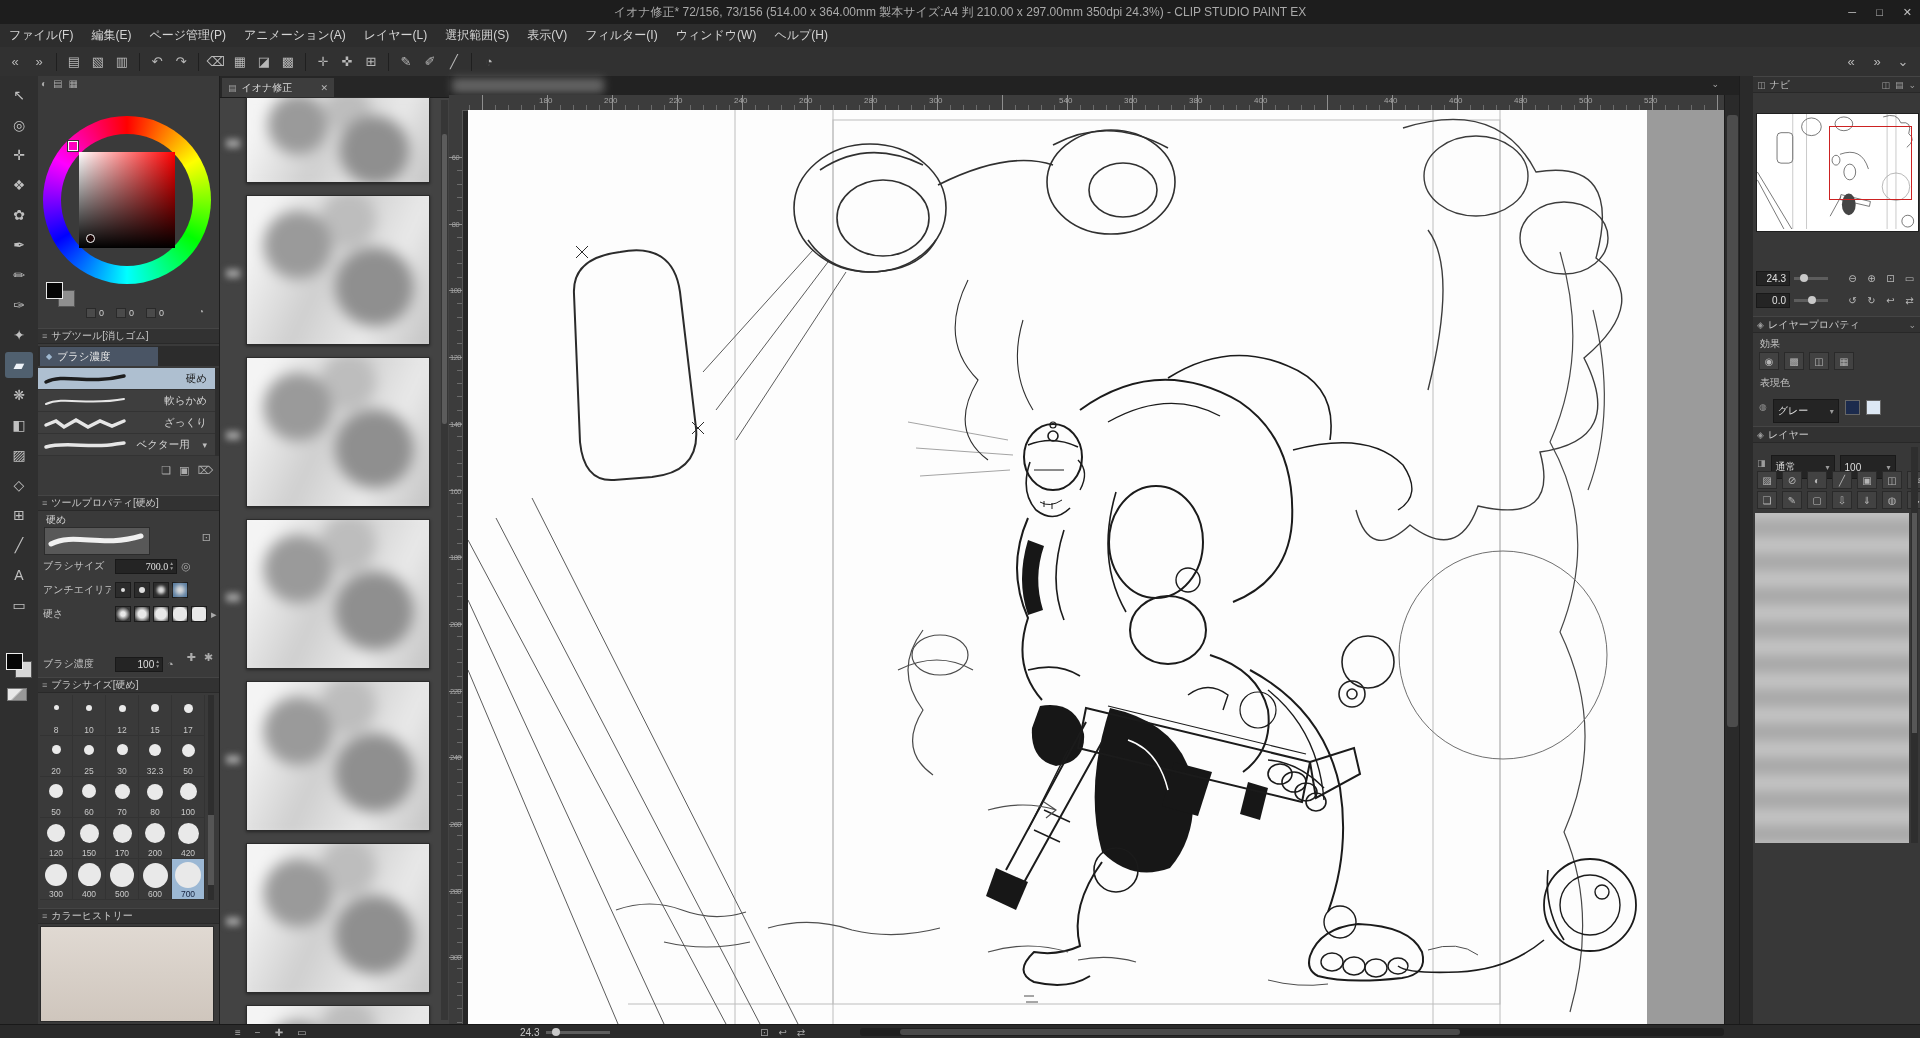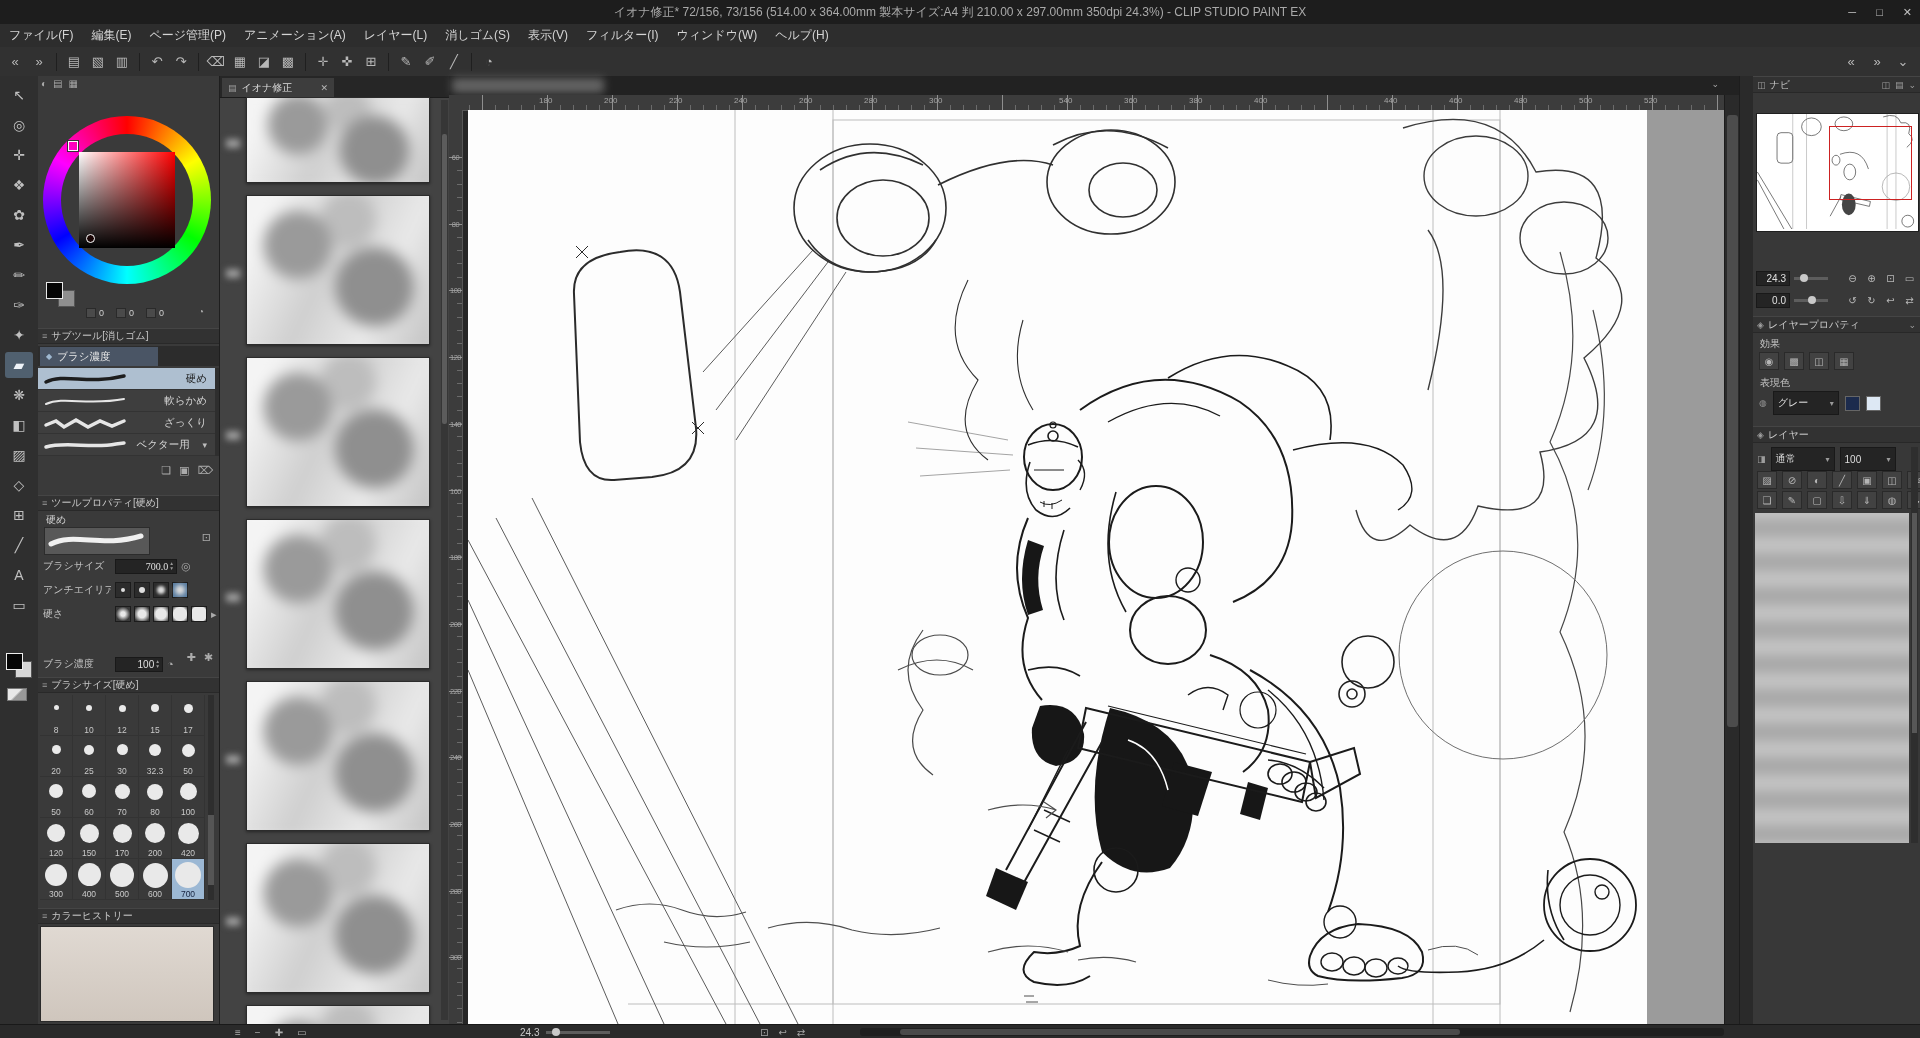--- a/index.html
+++ b/index.html
@@ -145,21 +145,21 @@
   .nav-row{position:absolute;left:3px;width:161px;height:17px;display:flex;align-items:center;gap:4px;}
   .nav-slider{width:34px;height:3px;background:#5d5d5d;position:relative;flex:none;}
   .nav-slider .knob{position:absolute;left:6px;top:-3px;width:8px;height:8px;border-radius:50%;background:#c9c9c9;}
   .nav-icons{margin-left:auto;display:flex;gap:4px;}
   .nav-icons .tb-icon{width:15px;height:15px;font-size:10px;}
   .small-label{font-size:10px;color:#c6c6c6;}
   #lp-effect-icons,#ly-icons-a,#ly-icons-b{position:absolute;display:flex;gap:5px;}
   .sq-icon{width:18px;height:16px;background:#424242;border:1px solid #2a2a2a;display:flex;align-items:center;justify-content:center;
     font-size:10px;color:#b5b5b5;}
   .combo{background:#242424;border:1px solid #191919;color:#dedede;font-size:10px;height:16px;display:flex;align-items:center;
-    padding:11px 4px;box-sizing:border-box;gap:4px;}
+    padding:11px 4px;box-sizing:border-box;gap:4px;margin-top:8px;}
   .combo .caret{margin-left:auto;font-size:8px;color:#9a9a9a;}
   .expr-chip{width:13px;height:13px;border:1px solid #666;}
   #ly-blur{position:absolute;left:2px;top:437px;width:154px;height:330px;overflow:hidden;background:#b3b3b3;}
   #ly-blur-inner{position:absolute;inset:-10px;filter:blur(6px);
     background:repeating-linear-gradient(#c4c4c4 0 16px,#a8a8a8 16px 34px),linear-gradient(#bbb,#9e9e9e);}
   #ly-scroll{position:absolute;left:158px;top:371px;width:7px;height:396px;background:#2e2e2e;}
   #ly-scroll-handle{position:absolute;left:1px;top:66px;width:5px;height:220px;background:#575757;}
   
   #statusbar{position:absolute;left:0;top:1024px;width:1920px;height:14px;background:#2a2a2a;border-top:1px solid #191919;}
   #sb-left{position:absolute;left:235px;top:0;height:14px;display:flex;gap:14px;align-items:center;font-size:10px;color:#adadad;}
@@ -180,21 +180,21 @@
   <span>─</span>
   <span>□</span>
   <span>✕</span>
 </div>
 <div id="menubar">
     <div class="menu-item">ファイル(F)</div>
     <div class="menu-item">編集(E)</div>
     <div class="menu-item">ページ管理(P)</div>
     <div class="menu-item">アニメーション(A)</div>
     <div class="menu-item">レイヤー(L)</div>
-    <div class="menu-item">消しゴム(S)</div>
+    <div class="menu-item">選択範囲(S)</div>
     <div class="menu-item">表示(V)</div>
     <div class="menu-item">フィルター(I)</div>
     <div class="menu-item">ウィンドウ(W)</div>
     <div class="menu-item">ヘルプ(H)</div>
   </div>
 <div id="toolbar">
   <div id="toolbar-icons">
       <div class="tb-icon">«</div>
       <div class="tb-icon">»</div>
       <div class="tb-sep"></div>

